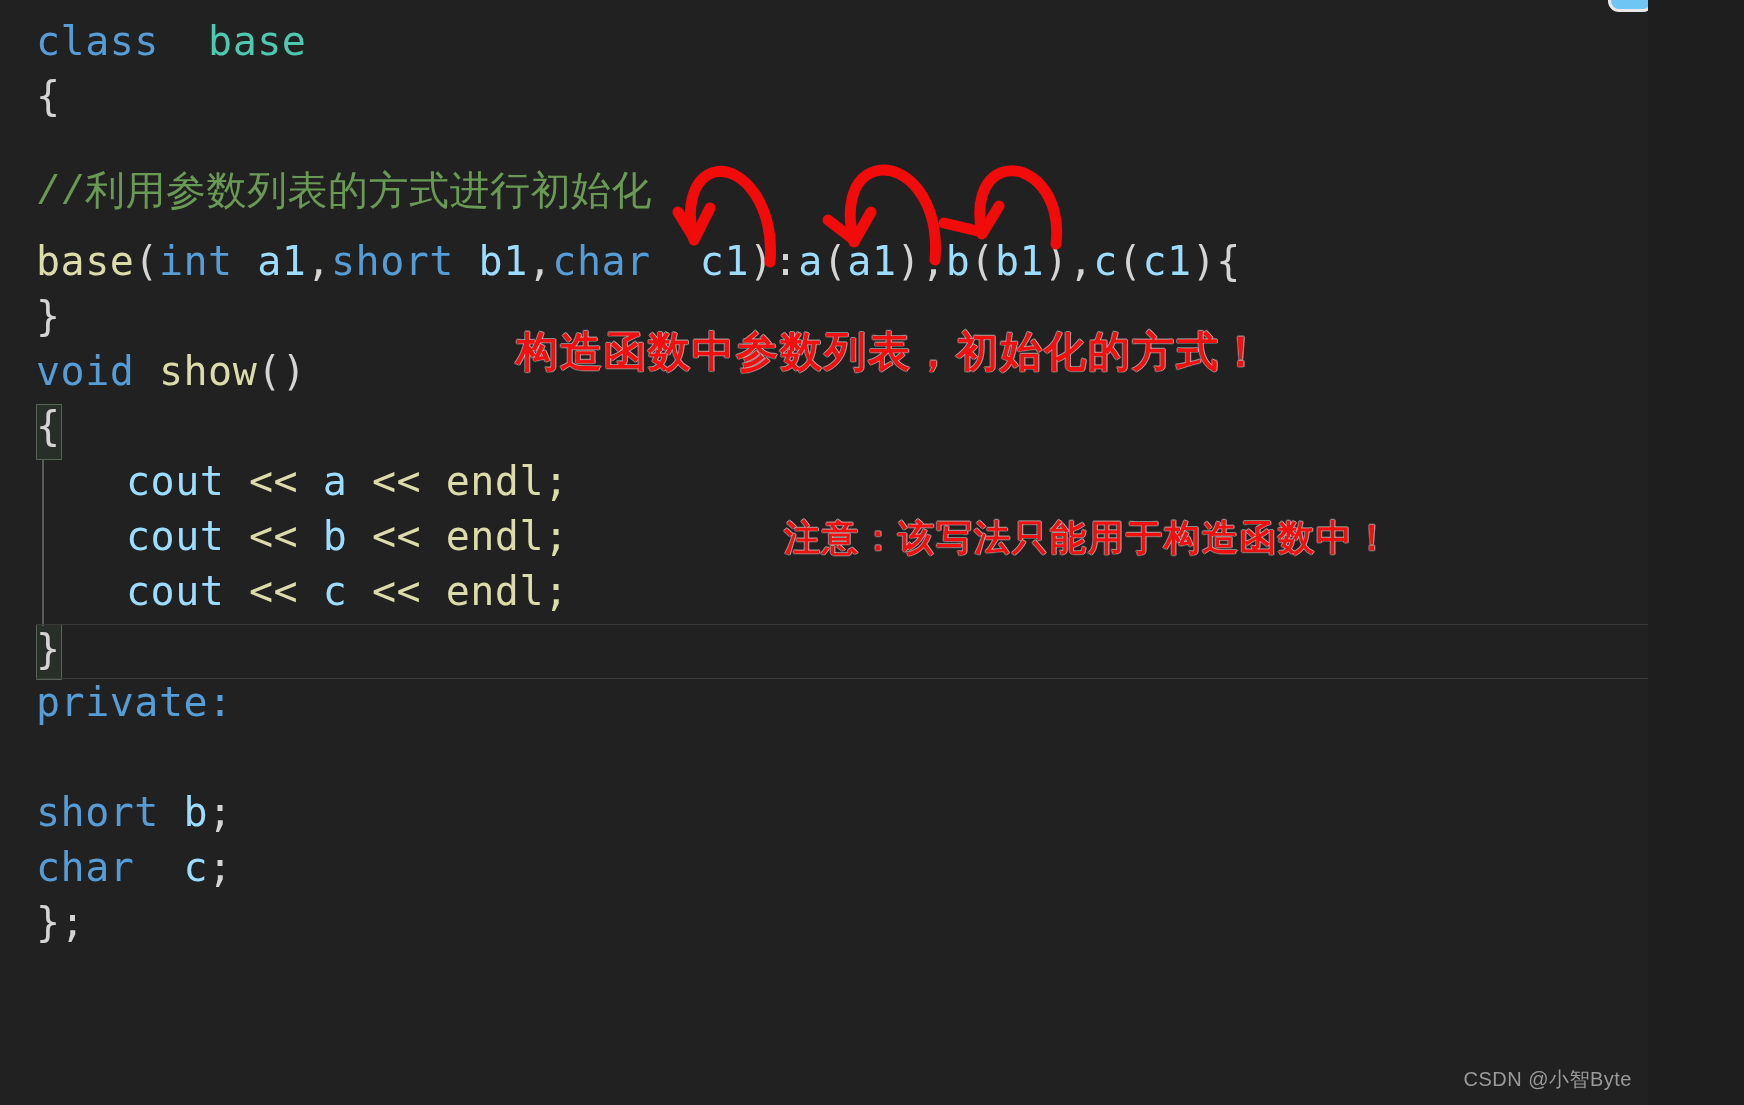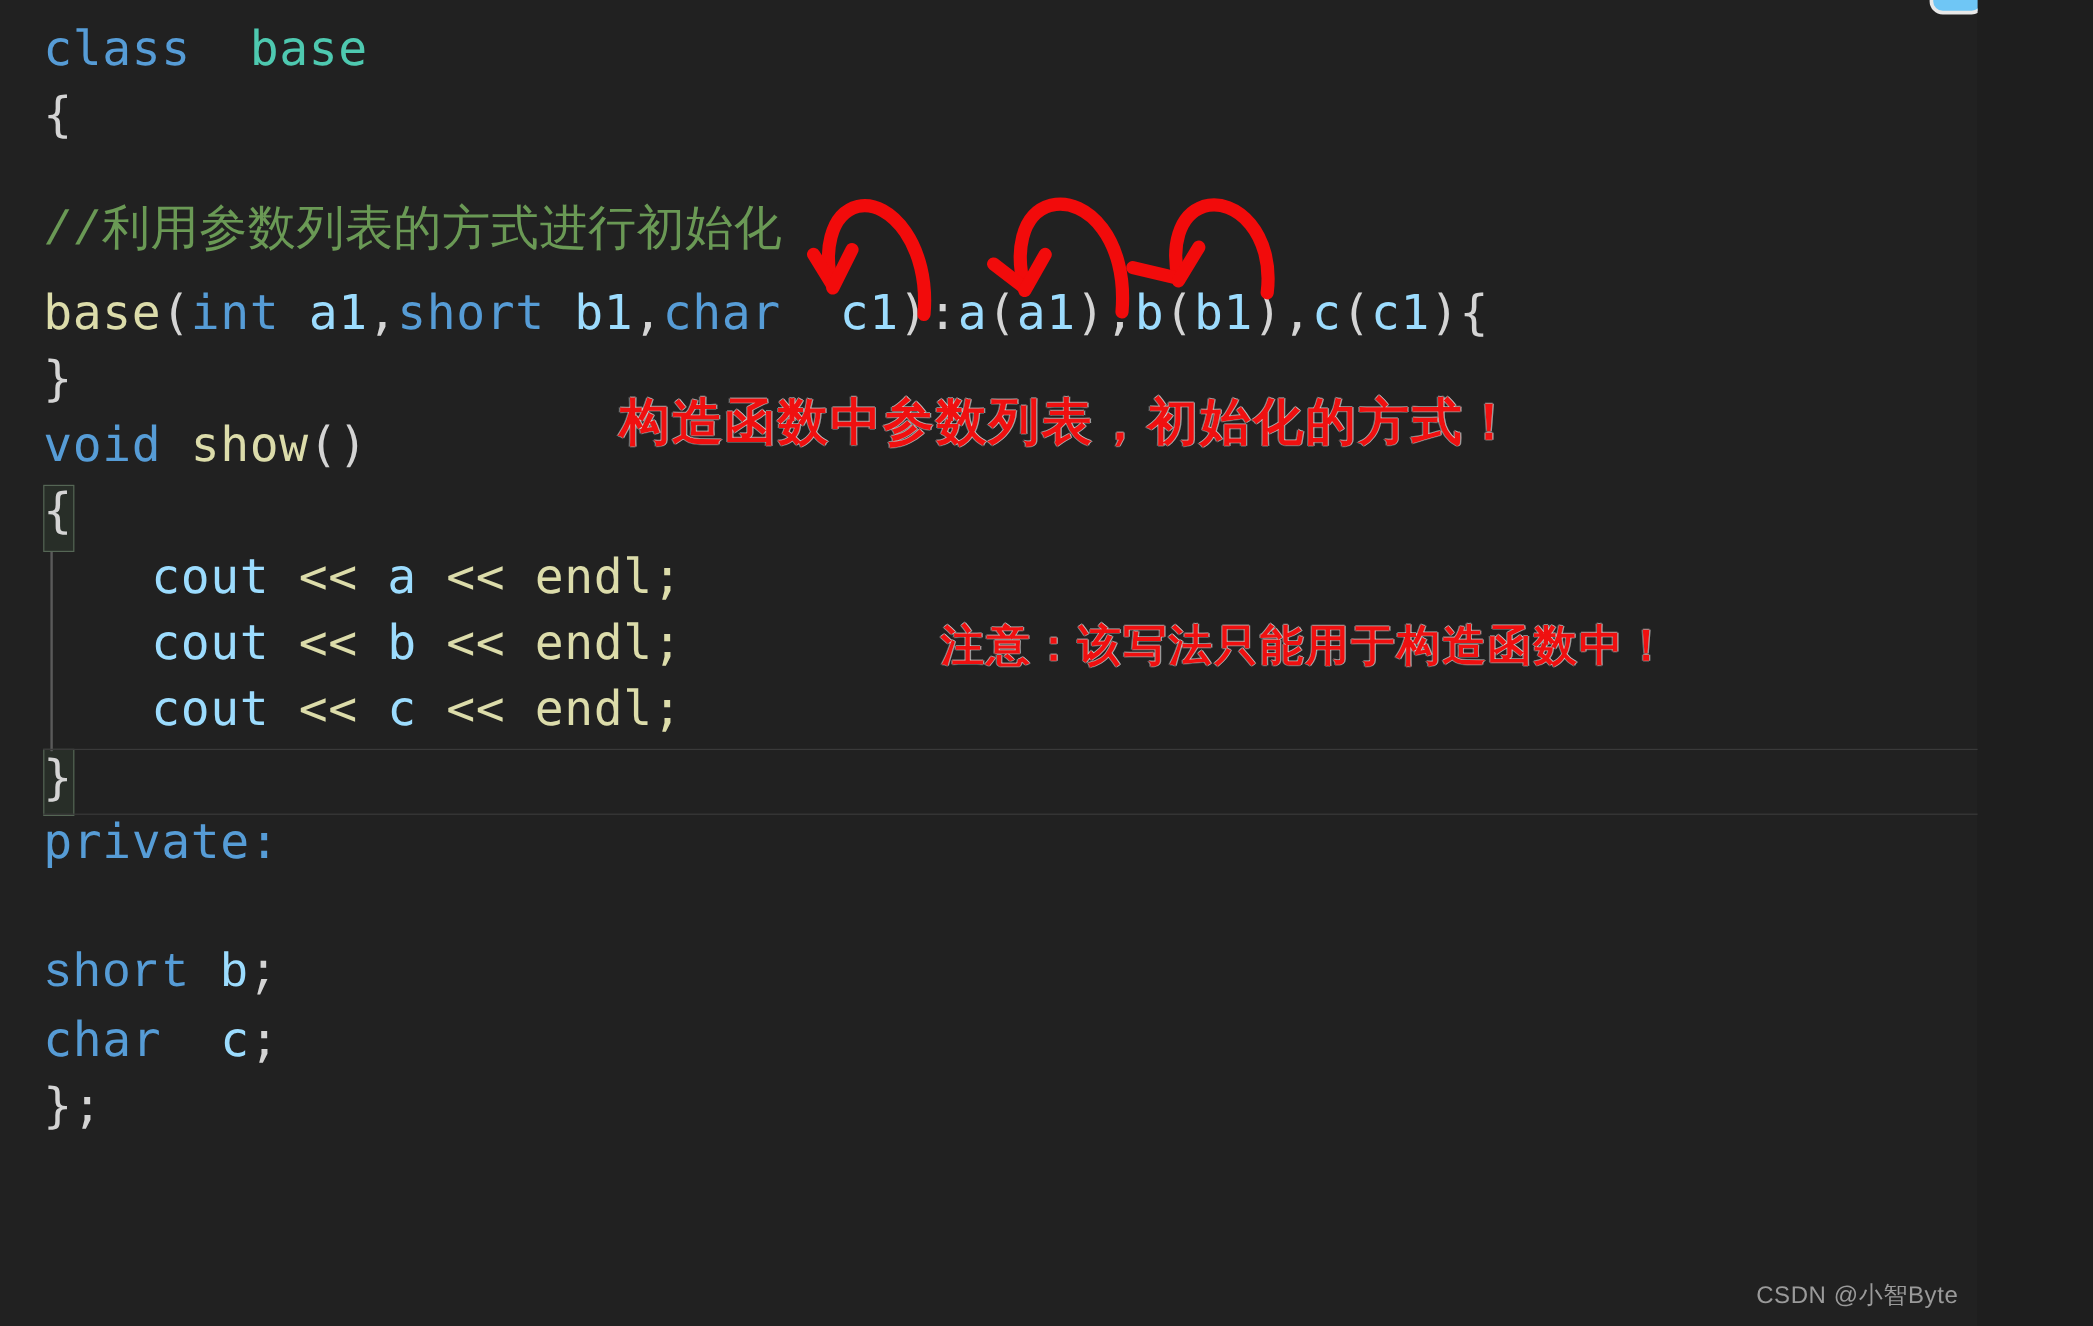--- a/index.html
+++ b/index.html
@@ -162,21 +162,21 @@
 
     <div class="code-line" style="top:509px; left:126px;"><span class="var">cout</span><span class="punc"> </span><span class="fn">&lt;&lt;</span><span class="punc"> </span><span class="var">b</span><span class="punc"> </span><span class="fn">&lt;&lt;</span><span class="punc"> </span><span class="fn">endl</span><span class="fn">;</span></div>
 
     <div class="code-line" style="top:564px; left:126px;text-align:center;"><span class="var">cout</span><span class="punc"> </span><span class="fn">&lt;&lt;</span><span class="punc"> </span><span class="var">c</span><span class="punc"> </span><span class="fn">&lt;&lt;</span><span class="punc"> </span><span class="fn">endl</span><span class="fn">;</span></div>
 
     <div class="code-line" style="top:622px;"><span class="punc">}</span></div>
 
     <div class="code-line" style="top:675px;"><span class="kw">private:</span></div>
 
 
-    <div class="code-line" style="top:785px;font-family:Liberation Mono, monospace;"><span class="kw">short</span><span class="punc"> </span><span class="var">b</span><span class="punc">;</span></div>
+    <div class="code-line" style="top:785px;"><span class="kw">short</span><span class="punc"> </span><span class="var">b</span><span class="punc">;</span></div>
 
     <div class="code-line" style="top:840px;"><span class="kw">char</span><span class="punc">  </span><span class="var">c</span><span class="punc">;</span></div>
 
     <div class="code-line" style="top:895px;"><span class="punc">};</span></div>
 
   </div>
 
   <svg class="annot-layer" viewBox="0 0 1744 1105">
 
     <g>

